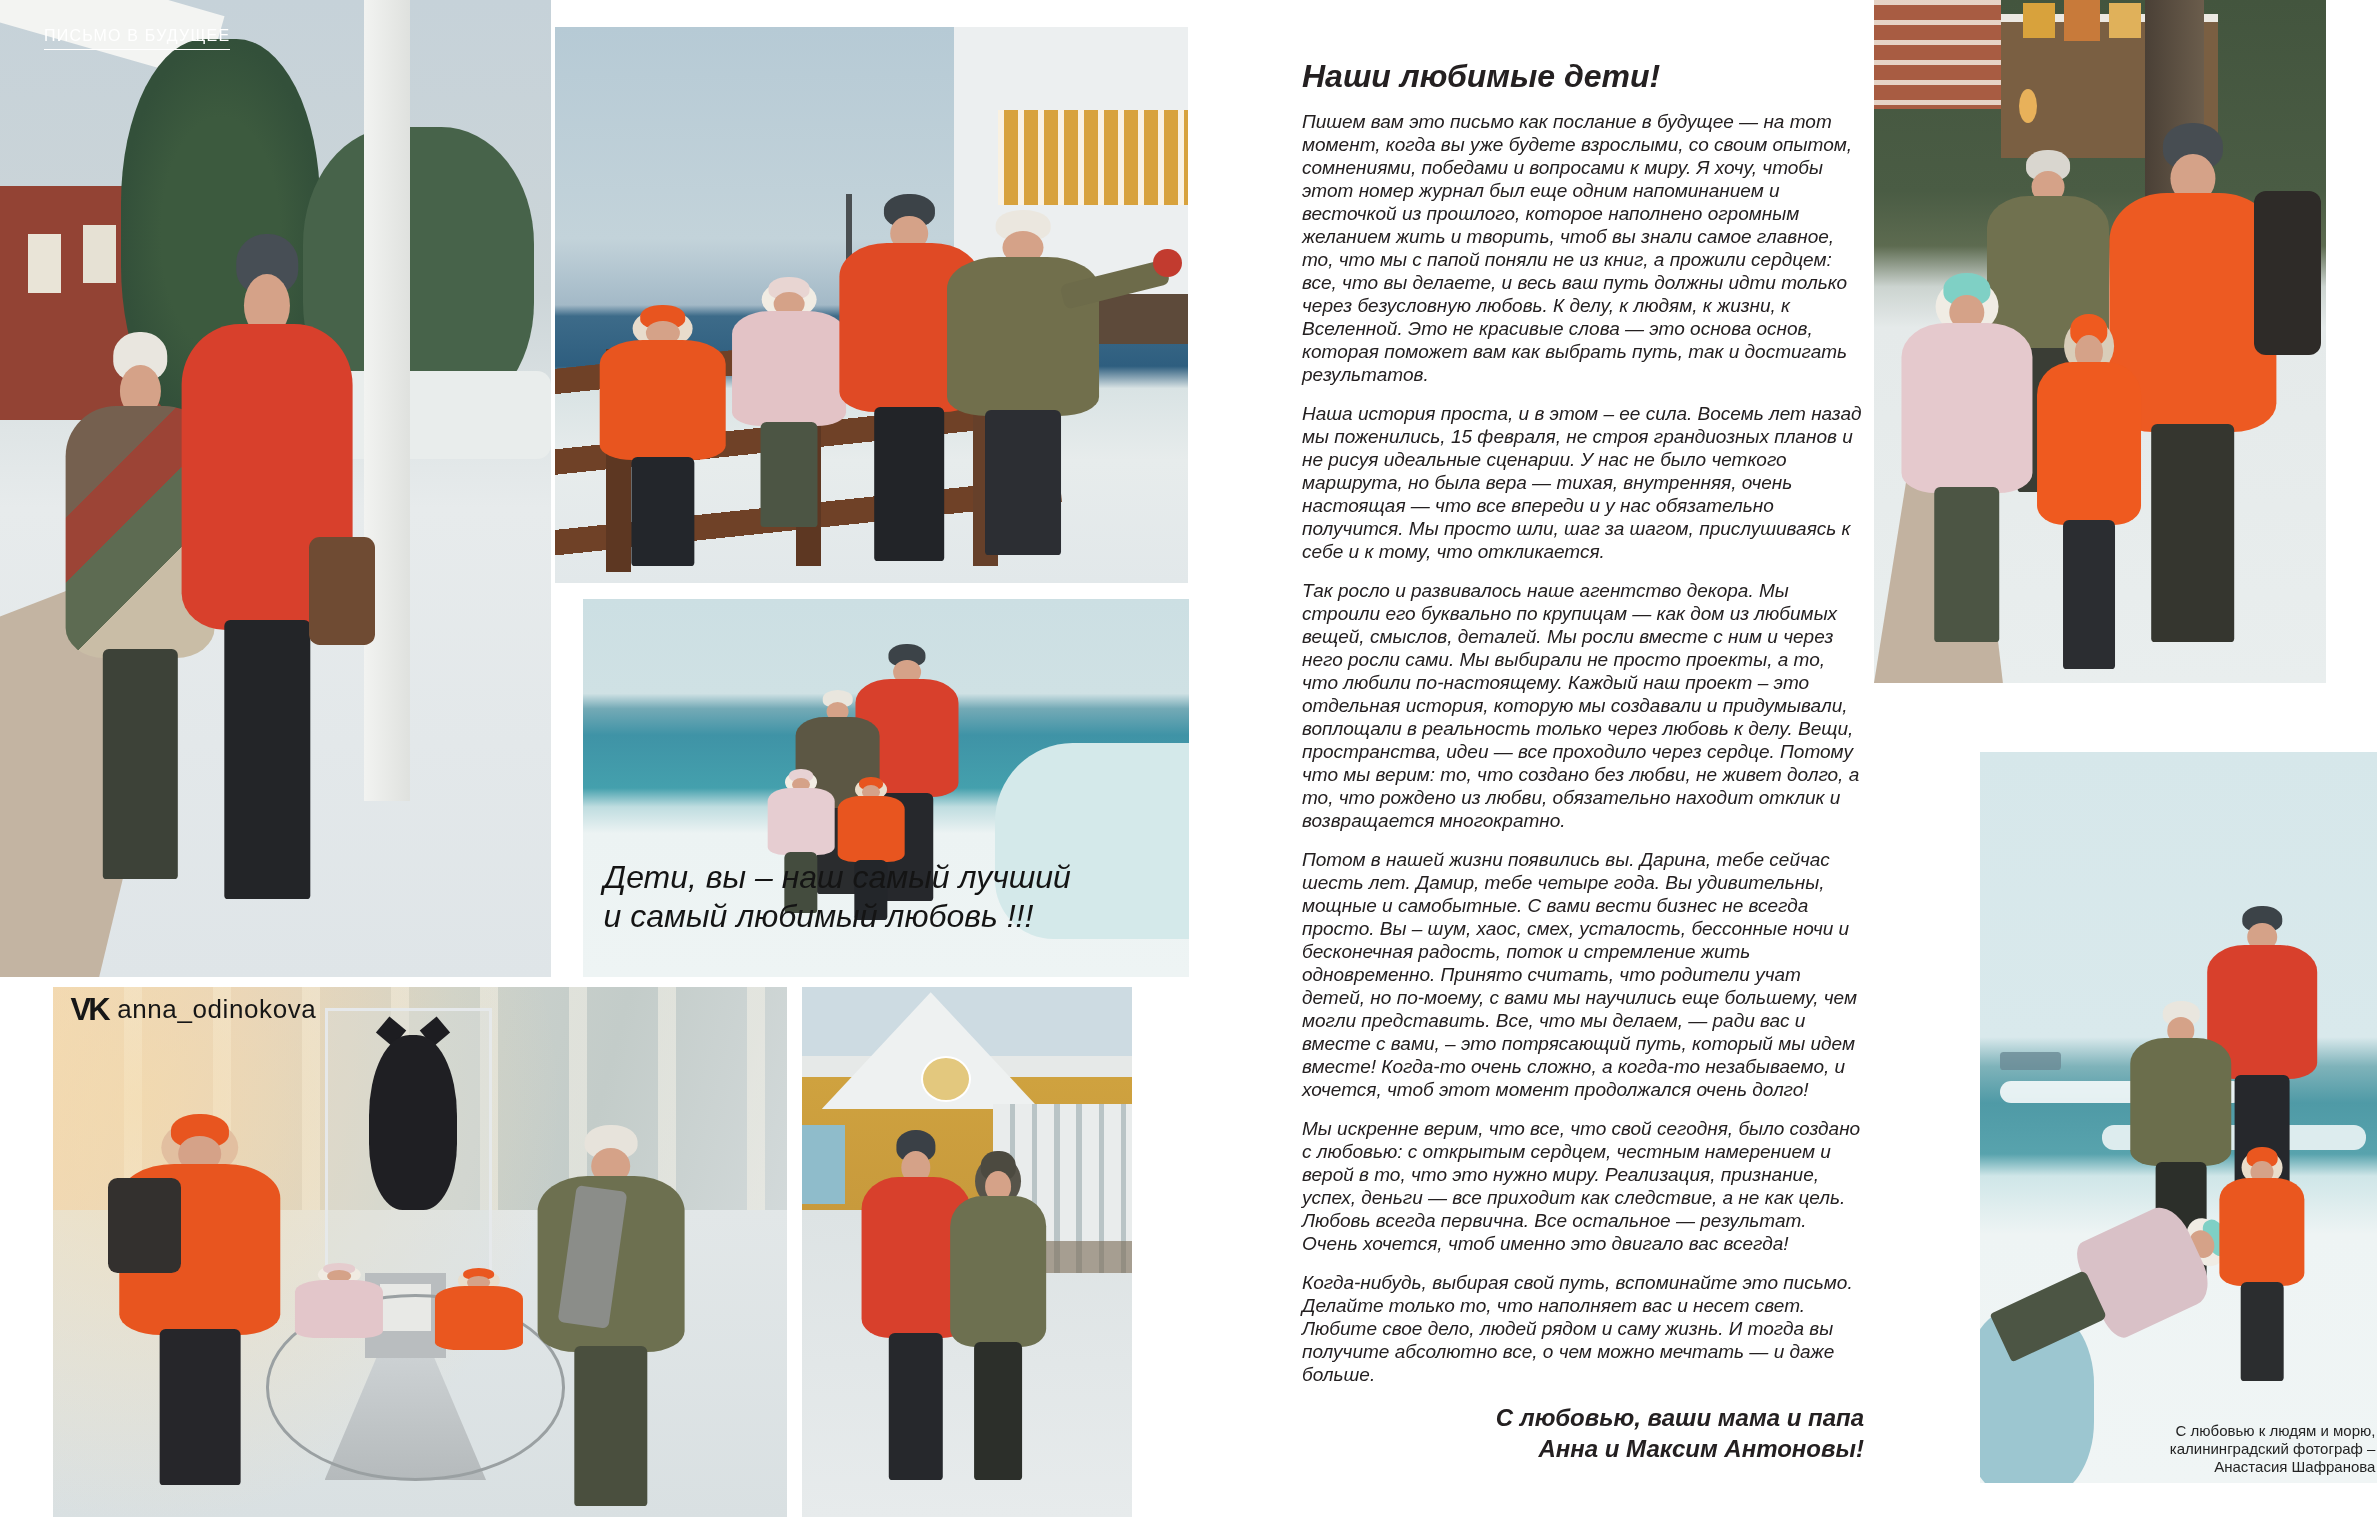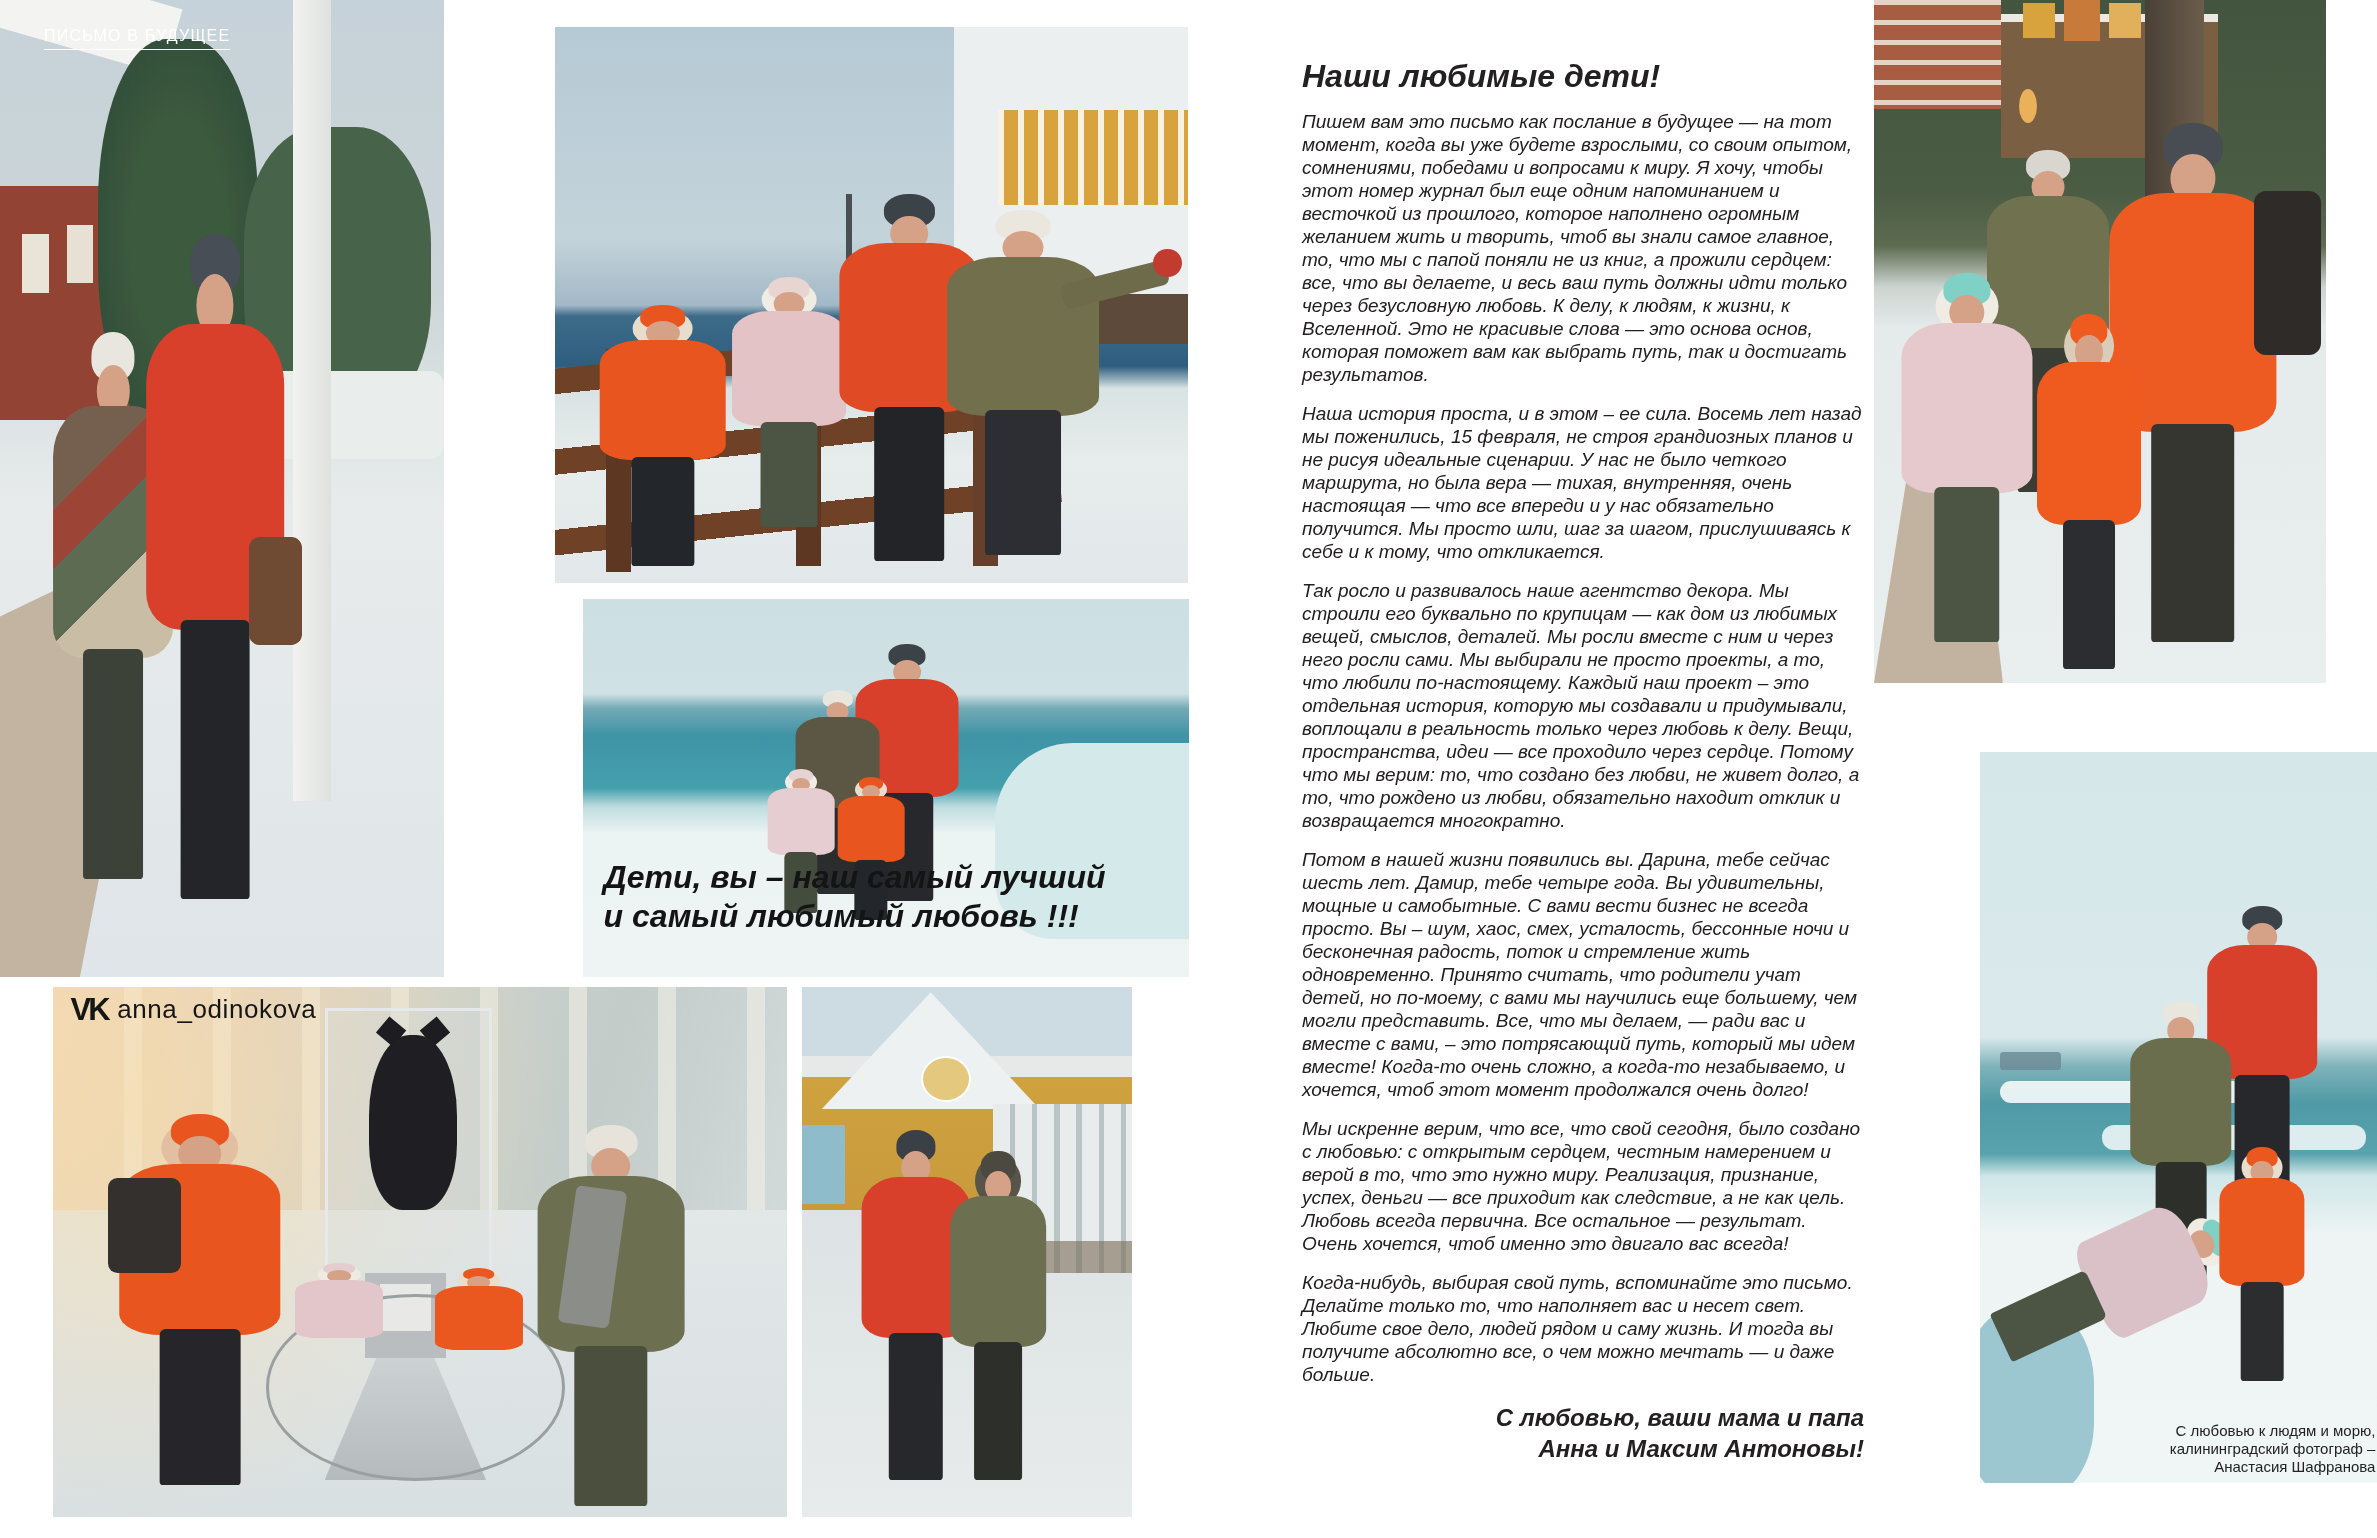--- a/index.html
+++ b/index.html
@@ -14,39 +14,39 @@
   .hat{left:50%;top:0;width:36%;height:9%;transform:translateX(-50%);
        background:var(--hat,#3a4046);border-radius:48% 48% 40% 40%}
   .head{left:50%;top:6%;width:27%;height:9.5%;transform:translateX(-50%);
         background:var(--skin,#d5a288);border-radius:50%}
   .torso{left:50%;top:13.5%;width:100%;height:46%;transform:translateX(-50%);
          background:var(--coat,#d8402c);border-radius:34% 34% 26% 26%/20% 20% 12% 12%}
   .legs{left:50%;top:58%;width:50%;height:42%;transform:translateX(-50%);
         background:var(--pants,#26262a);border-radius:6px 6px 3.6px 3.6px}
 
   
-  #photo-left   {left:0;      top:0;      width:444px;  height:977px;
+  #photo-left   {left:0;      top:0;      width:551px;  height:977px;
     background:linear-gradient(180deg,#c6d2d9 0%,#ccd5d8 30%,#dfe5e6 44%,#e7ebec 52%,#dfe5e8 100%)}
   #photo-topmid {left:555px;  top:27px;   width:633px; height:556px;
     background:linear-gradient(180deg,#b6cad5 0%,#c3d3da 38%,#a3b9c7 50%,#3d6b89 52%,#2e5e7f 61%,#d9e3e4 65%,#e7ecec 78%,#e2e8ea 100%)}
   #photo-ice    {left:583px;  top:599px; width:606px; height:378px;
     background:linear-gradient(180deg,#ccdfe3 0%,#cfe1e4 25%,#74aab6 29%,#3f93a6 36%,#44a0ad 50%,#bfdde0 55%,#ecf3f3 62%,#eef4f4 100%)}
   #photo-street {left:53px;   top:987px; width:734px; height:530px;
     background:linear-gradient(105deg,#f0d8b8 0%,#e3d3c2 22%,#ccd2cc 46%,#c3ccc9 66%,#d8dee0 100%)}
   #photo-kiss   {left:802px; top:987px; width:330px;  height:530px;
     background:linear-gradient(180deg,#cddbe2 0%,#cddbe2 13%,#e6e9e8 13%,#e6e9e8 17%,#cfa23f 17%,#c89a3c 42%,#dde3e4 42%,#e7ebec 100%)}
   #photo-family {left:1874px; top:0;      width:452px;  height:683px;
     background:linear-gradient(180deg,#43553e 0%,#4a5c44 28%,#5d6b50 36%,#ccd4d0 42%,#e5eaea 48%,#e9eeee 100%)}
   #photo-sled   {left:1980px; top:752px; width:406px;  height:731px;
     background:linear-gradient(180deg,#d6e7ea 0%,#d9e9ec 39%,#7fb3ba 43%,#4f9aa6 48%,#58a3ad 55%,#cfe6e8 58%,#eef4f4 66%,#f0f5f5 100%)}
 
   .header-label{position:absolute;left:44px;top:27px;color:#ffffff;font-size:16px;
     letter-spacing:1.2px;padding-bottom:3.6px;border-bottom:1.8px solid #ffffff;font-weight:400;white-space:nowrap}
 
-  .caption{position:absolute;left:3.4%;top:68.5%;font-style:italic;font-weight:700;
+  .caption{position:absolute;left:3.4%;top:68.5%;font-style:italic;font-weight:400;
     font-size:32px;line-height:39px;color:#141414;white-space:nowrap}
 
   .vk{position:absolute;left:2.4%;top:1.3%;display:flex;align-items:center;gap:9.5px;color:#161616}
   .vk-glyph{font-size:31px;font-weight:700;letter-spacing:-3px;line-height:1}
   .vk-name{font-size:26px;letter-spacing:0.6px}
 
   .article{position:absolute;left:1302px;top:59px;width:562px;color:#242021;font-style:italic}
   .article h1{font-size:32px;line-height:34px;margin:0 0 16.6px;font-weight:700}
   .article p{font-size:19px;line-height:23px;margin:0 0 16px}
   .lead{font-weight:400}

